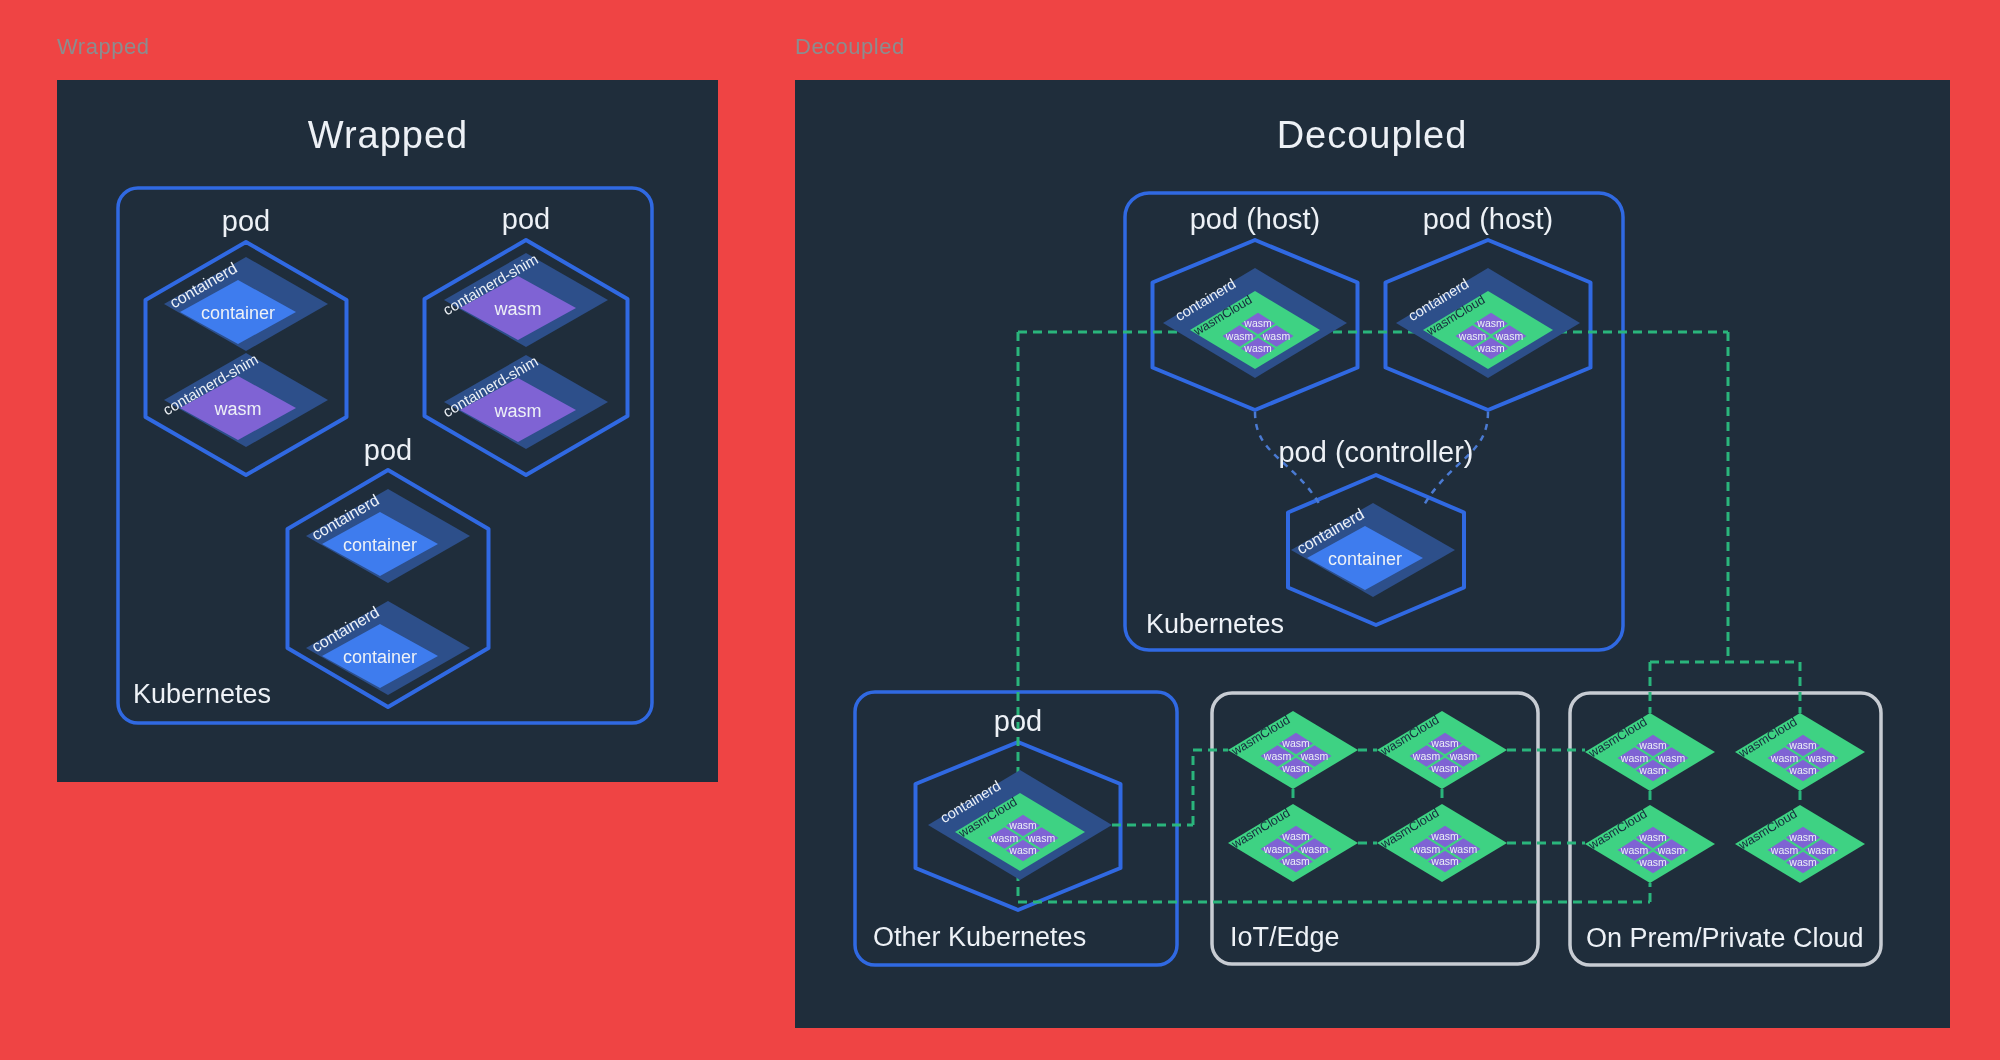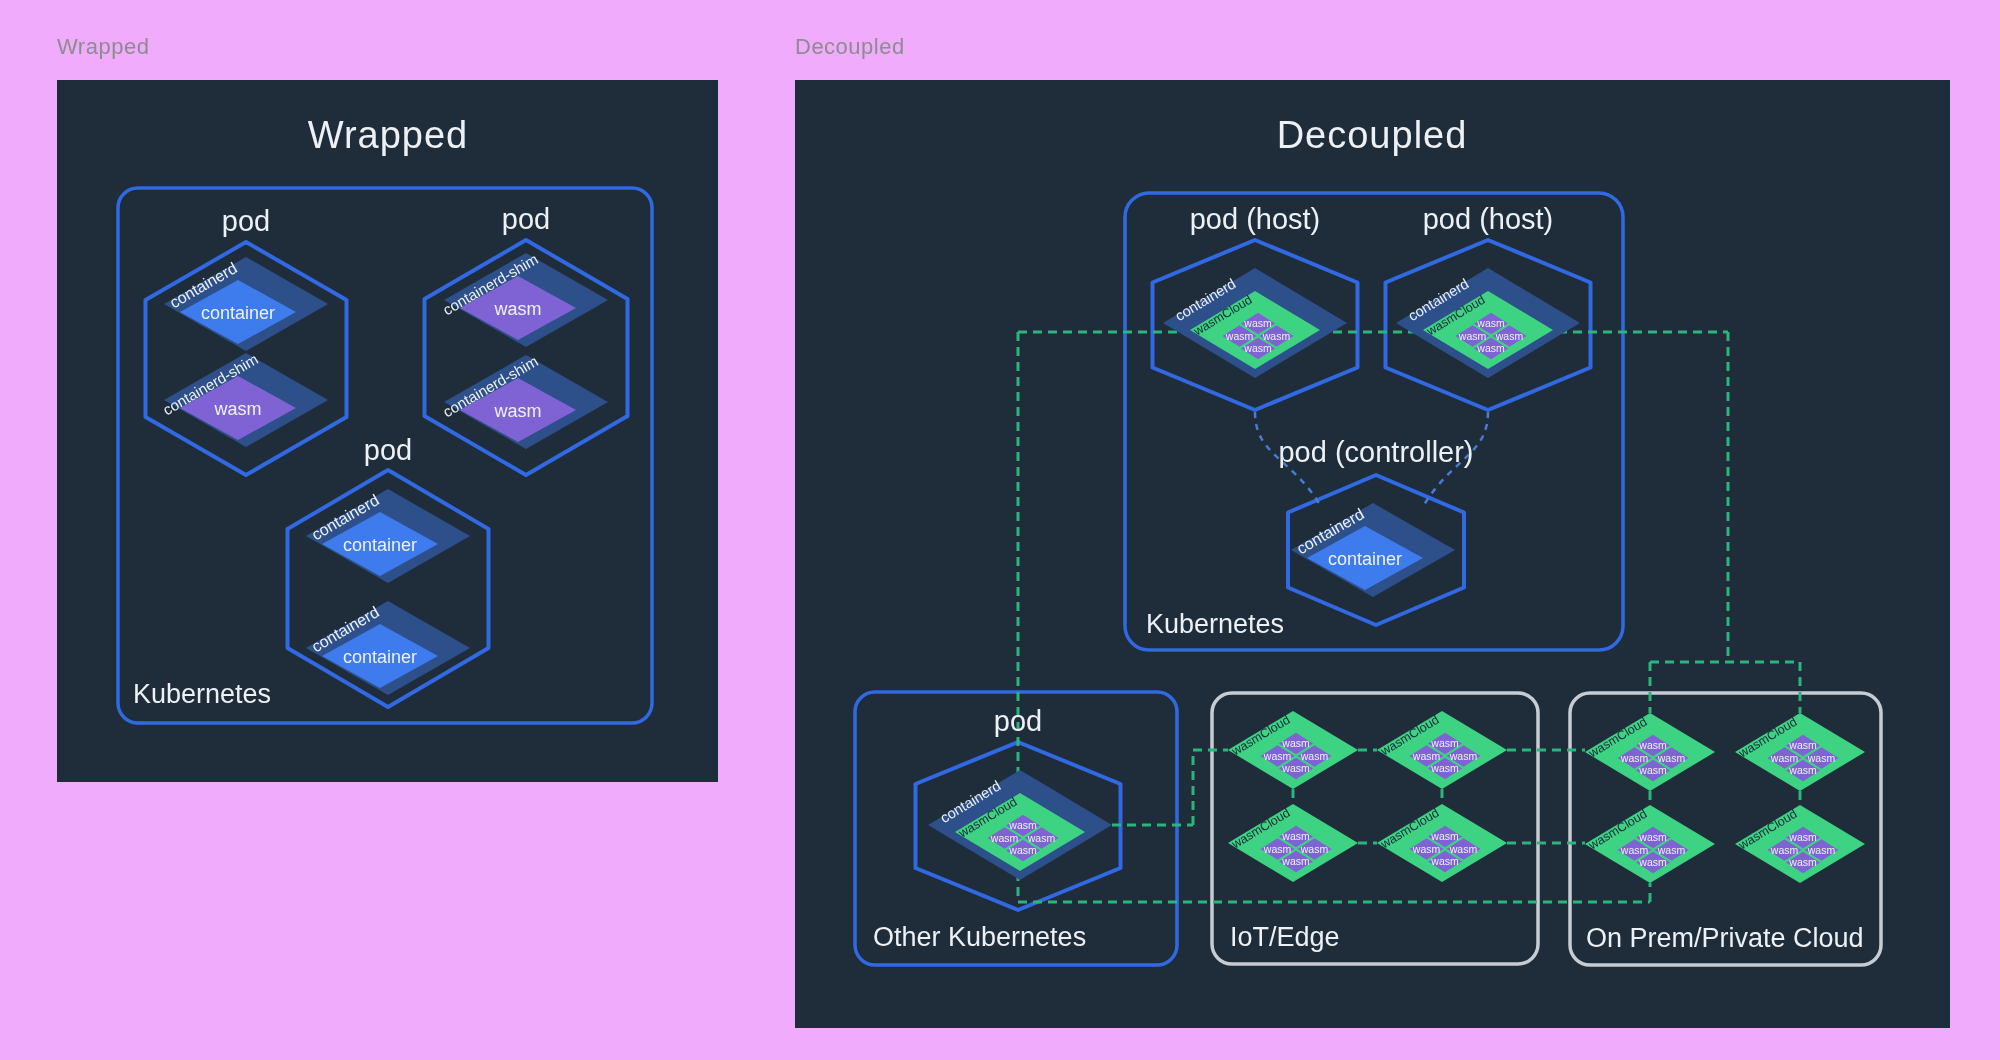--- a/index.html
+++ b/index.html
@@ -1,20 +1,20 @@
 <!DOCTYPE html>
 <html><head>
 <meta charset="utf-8">
 <style>
   html, body { margin: 0; padding: 0; background: #1e1f20; }
   .canvas {
     position: relative;
     width: 2000px;
     height: 1060px;
-    background: #f0abfc;
+    background: #ef4444;
     overflow: hidden;
   }
   svg { position: absolute; left: 0; top: 0; }
   svg text {
     font-family: "Liberation Sans", sans-serif;
     fill: #edf1f6;
   }
   .t-mid { text-anchor: middle; }
   .t-start { text-anchor: start; }
   .frame-label { fill: #8b8d8f; letter-spacing: 0.5px; }

